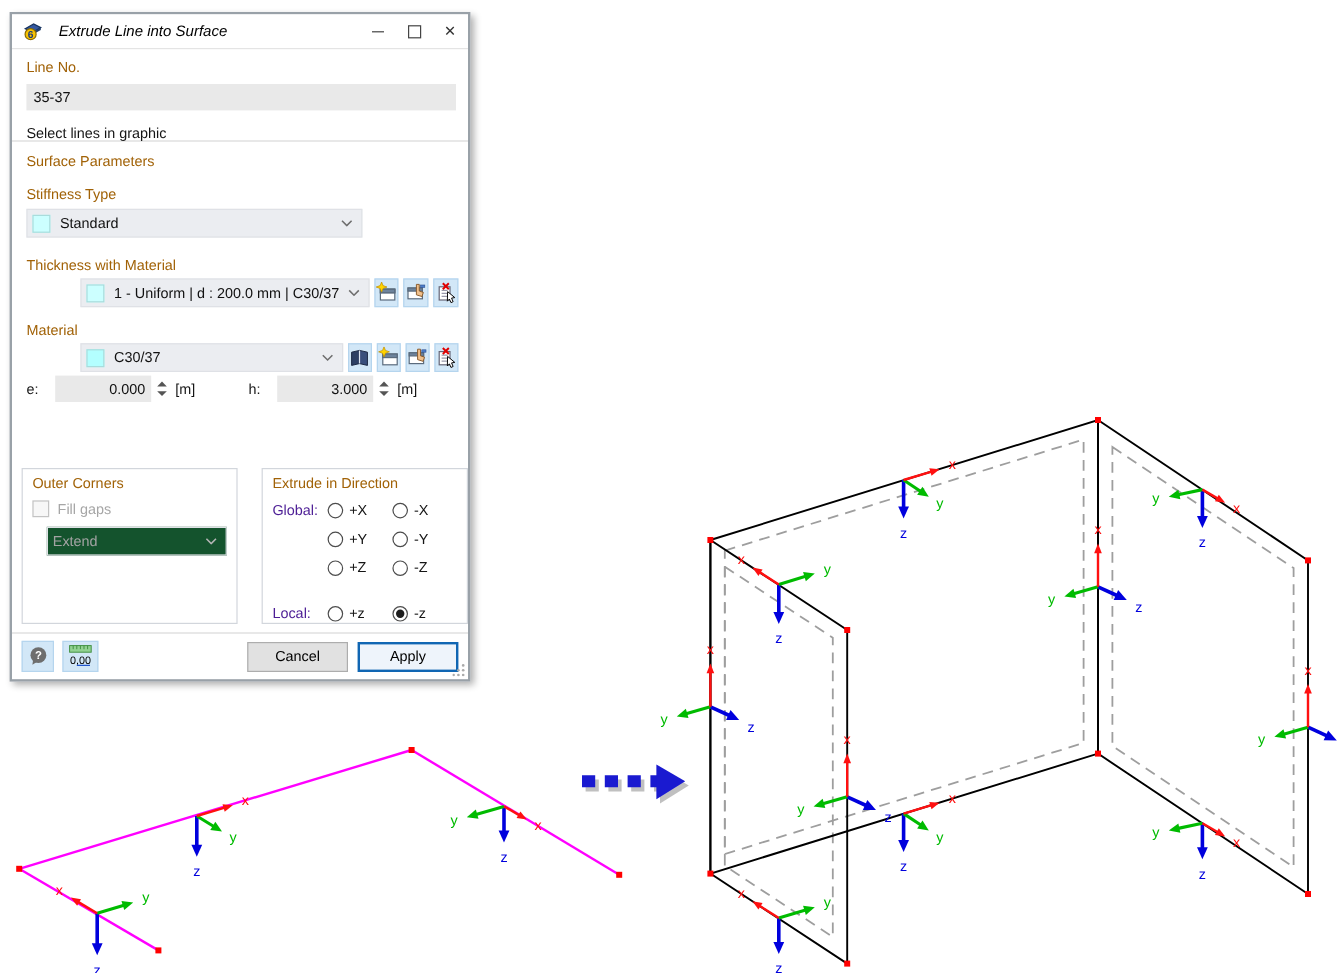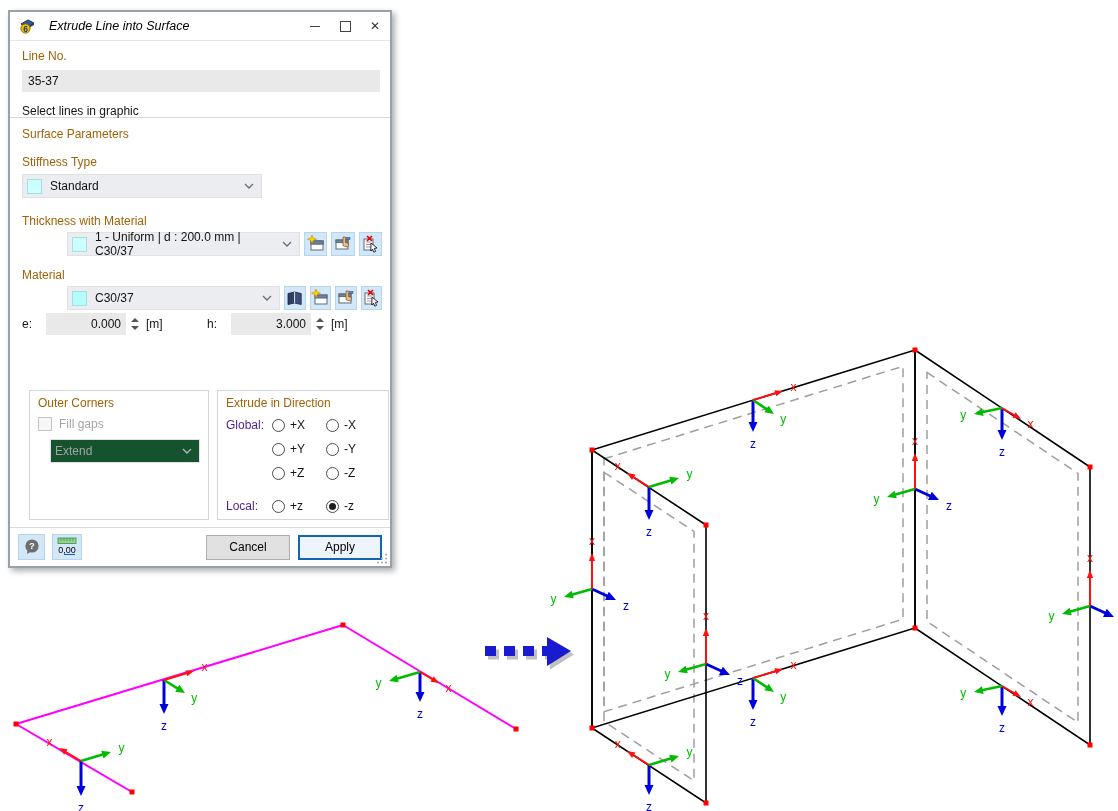--- a/index.html
+++ b/index.html
@@ -17,39 +17,39 @@
   .max-glyph{display:block;width:9px;height:9px;border:1px solid #444;background:#fff;}
   .close-glyph{font-size:12px;color:#333;}
   .sec{box-sizing:border-box;}
   .sec-line{padding:7px 10px 0 12px;border-top:1px solid #e4e4e4;border-bottom:1px solid #d9d9d9;height:78px;}
   .lbl-blue{color:#a16207;font-weight:normal;}
   .field-line{margin-top:7px;height:22px;background:#e9e9e9;display:flex;align-items:center;
               padding-left:6px;color:#111;}
   .hint{margin-top:12px;color:#151515;}
   .sec-params{padding:6px 8px 0 12px;height:266px;}
   .lbl-row{height:15px;display:flex;align-items:center;}
-  .select{width:240px;height:24px;background:#ebedf1;border:1px solid #dfe1e6;box-sizing:border-box;
+  .select{width:280px;height:24px;background:#ebedf1;border:1px solid #dfe1e6;box-sizing:border-box;
           display:flex;align-items:center;padding:0 7px 0 4px;}
   .select .swatch{width:15px;height:15px;border:1px solid #a9dcdc;box-sizing:border-box;margin-right:8px;}
   .select .sel-text{flex:1 1 auto;color:#111;}
   .select.disabled{background:#14532d;}
   .select.disabled .sel-text{color:#a3a3a3;}
   .iconbtn{width:24px;height:24px;margin-left:4px;background:#d2e7f7;border:1px solid #b5d5ee;
            box-sizing:border-box;display:flex;align-items:center;justify-content:center;}
   .row{display:flex;align-items:center;}
   .numfield{width:80px;height:22px;background:#e9e9e9;display:flex;align-items:center;
             justify-content:flex-end;padding-right:5px;box-sizing:border-box;color:#111;}
   .spin{display:flex;flex-direction:column;justify-content:center;margin-left:5px;gap:4px;}
   .spin i{display:block;width:0;height:0;border-left:4px solid transparent;border-right:4px solid transparent;}
   .spin .up{border-bottom:4px solid #555;}
   .spin .dn{border-top:4px solid #555;}
   .unit{margin-left:7px;color:#151515;}
   .sym{width:24px;color:#151515;}
   .col-off{width:185px;}
-  .sec-groups{padding:6px 8px 0 8px;height:142px;display:flex;gap:8px;margin-left:11px;}
+  .sec-groups{padding:6px 8px 0 8px;height:142px;display:flex;gap:20px;}
   .groupbox{position:relative;border:1px solid #d2d6dc;width:180px;height:130px;box-sizing:border-box;
             padding:22px 8px 0 8px;}
   .groupbox .gtitle{position:absolute;top:5px;left:8px;}
   .chk-row{display:flex;align-items:center;color:#a6a6a6;margin-top:4px;}
   .checkbox{width:14px;height:14px;border:1px solid #c3c3c3;background:#f7f7f7;box-sizing:border-box;margin-right:7px;}
   .ed-row{display:flex;align-items:center;height:24px;}
   .ed-row .glabel{width:46px;color:#4c1d95;}
   .rcell{display:flex;align-items:center;width:54px;}
   .radio{width:13px;height:13px;border:1px solid #4c4c4c;border-radius:50%;background:#fff;
          box-sizing:border-box;margin-right:5px;position:relative;flex:0 0 13px;}
@@ -406,21 +406,21 @@
         <span class="glabel"></span>
         <span class="rcell">
             <span class="radio"></span>
             <span class="rlabel">+Z</span>
           </span>
         <span class="rcell">
             <span class="radio"></span>
             <span class="rlabel">-Z</span>
           </span>
       </div>
-      <div class="ed-row" style="margin-top:9px;">
+      <div class="ed-row" style="margin-top:9px;align-items:flex-end;">
         <span class="glabel">Local:</span>
         <span class="rcell">
             <span class="radio"></span>
             <span class="rlabel">+z</span>
           </span>
         <span class="rcell">
             <span class="radio sel"></span>
             <span class="rlabel">-z</span>
           </span>
       </div>

